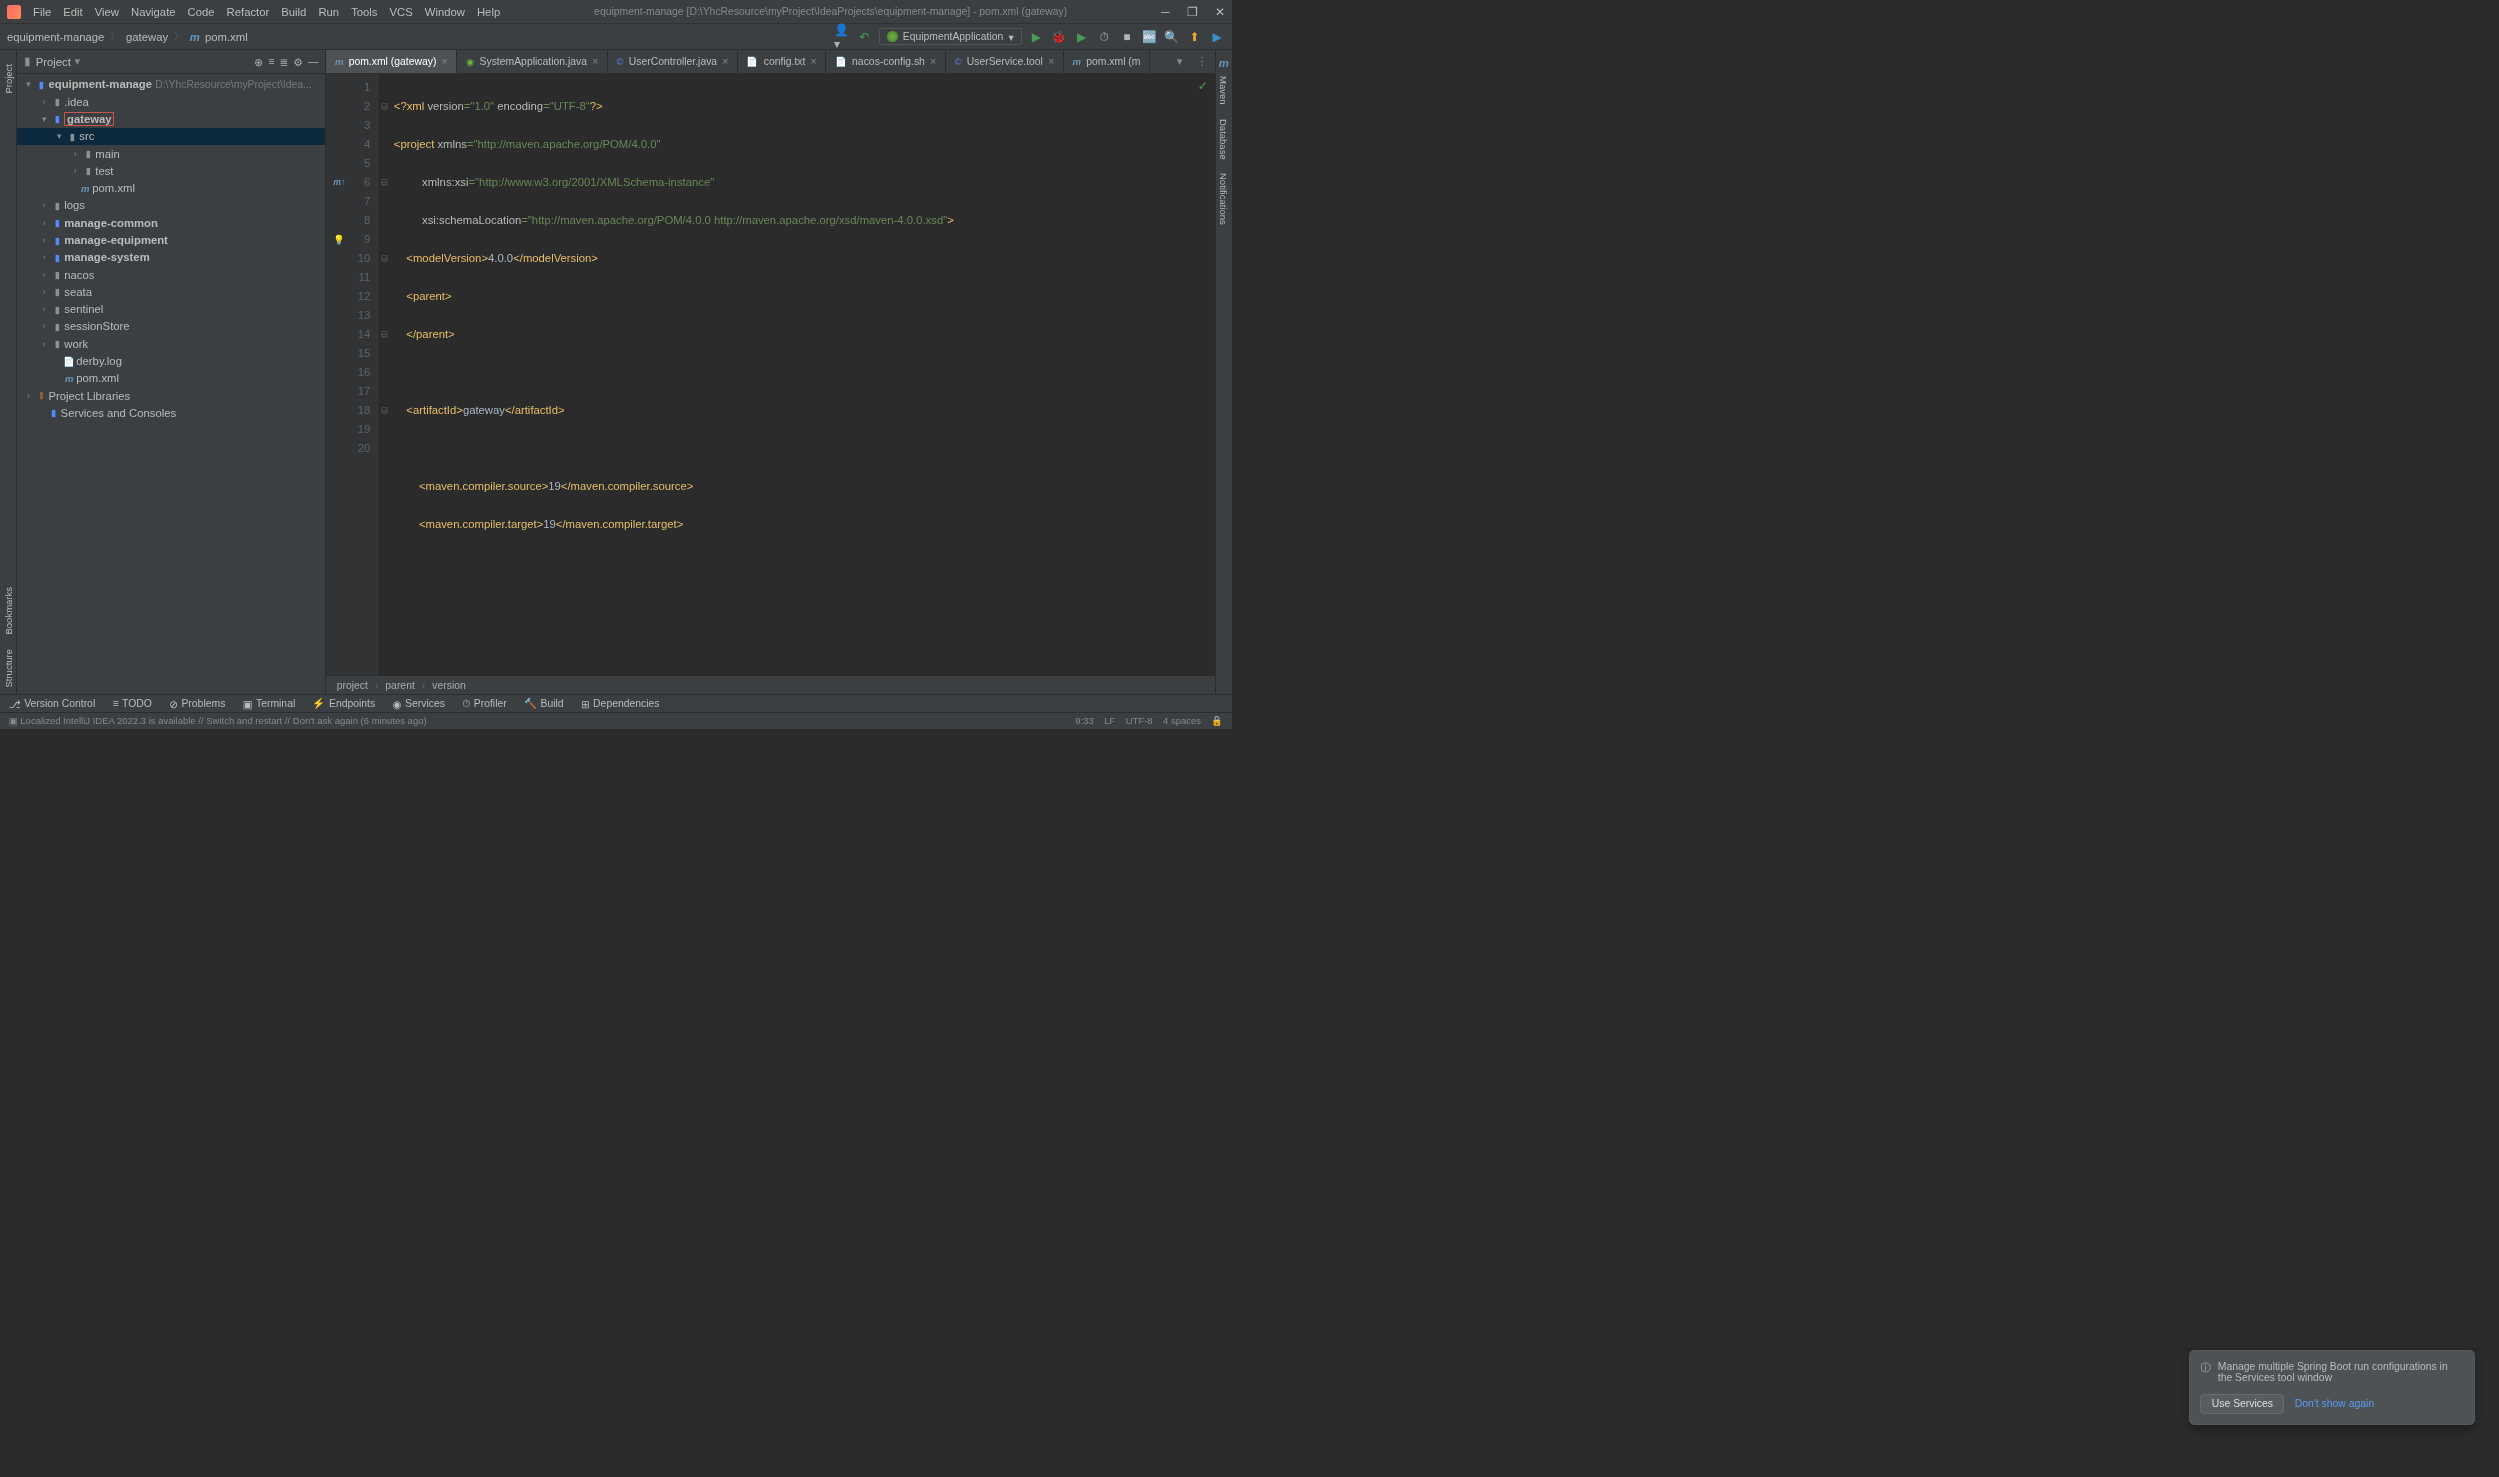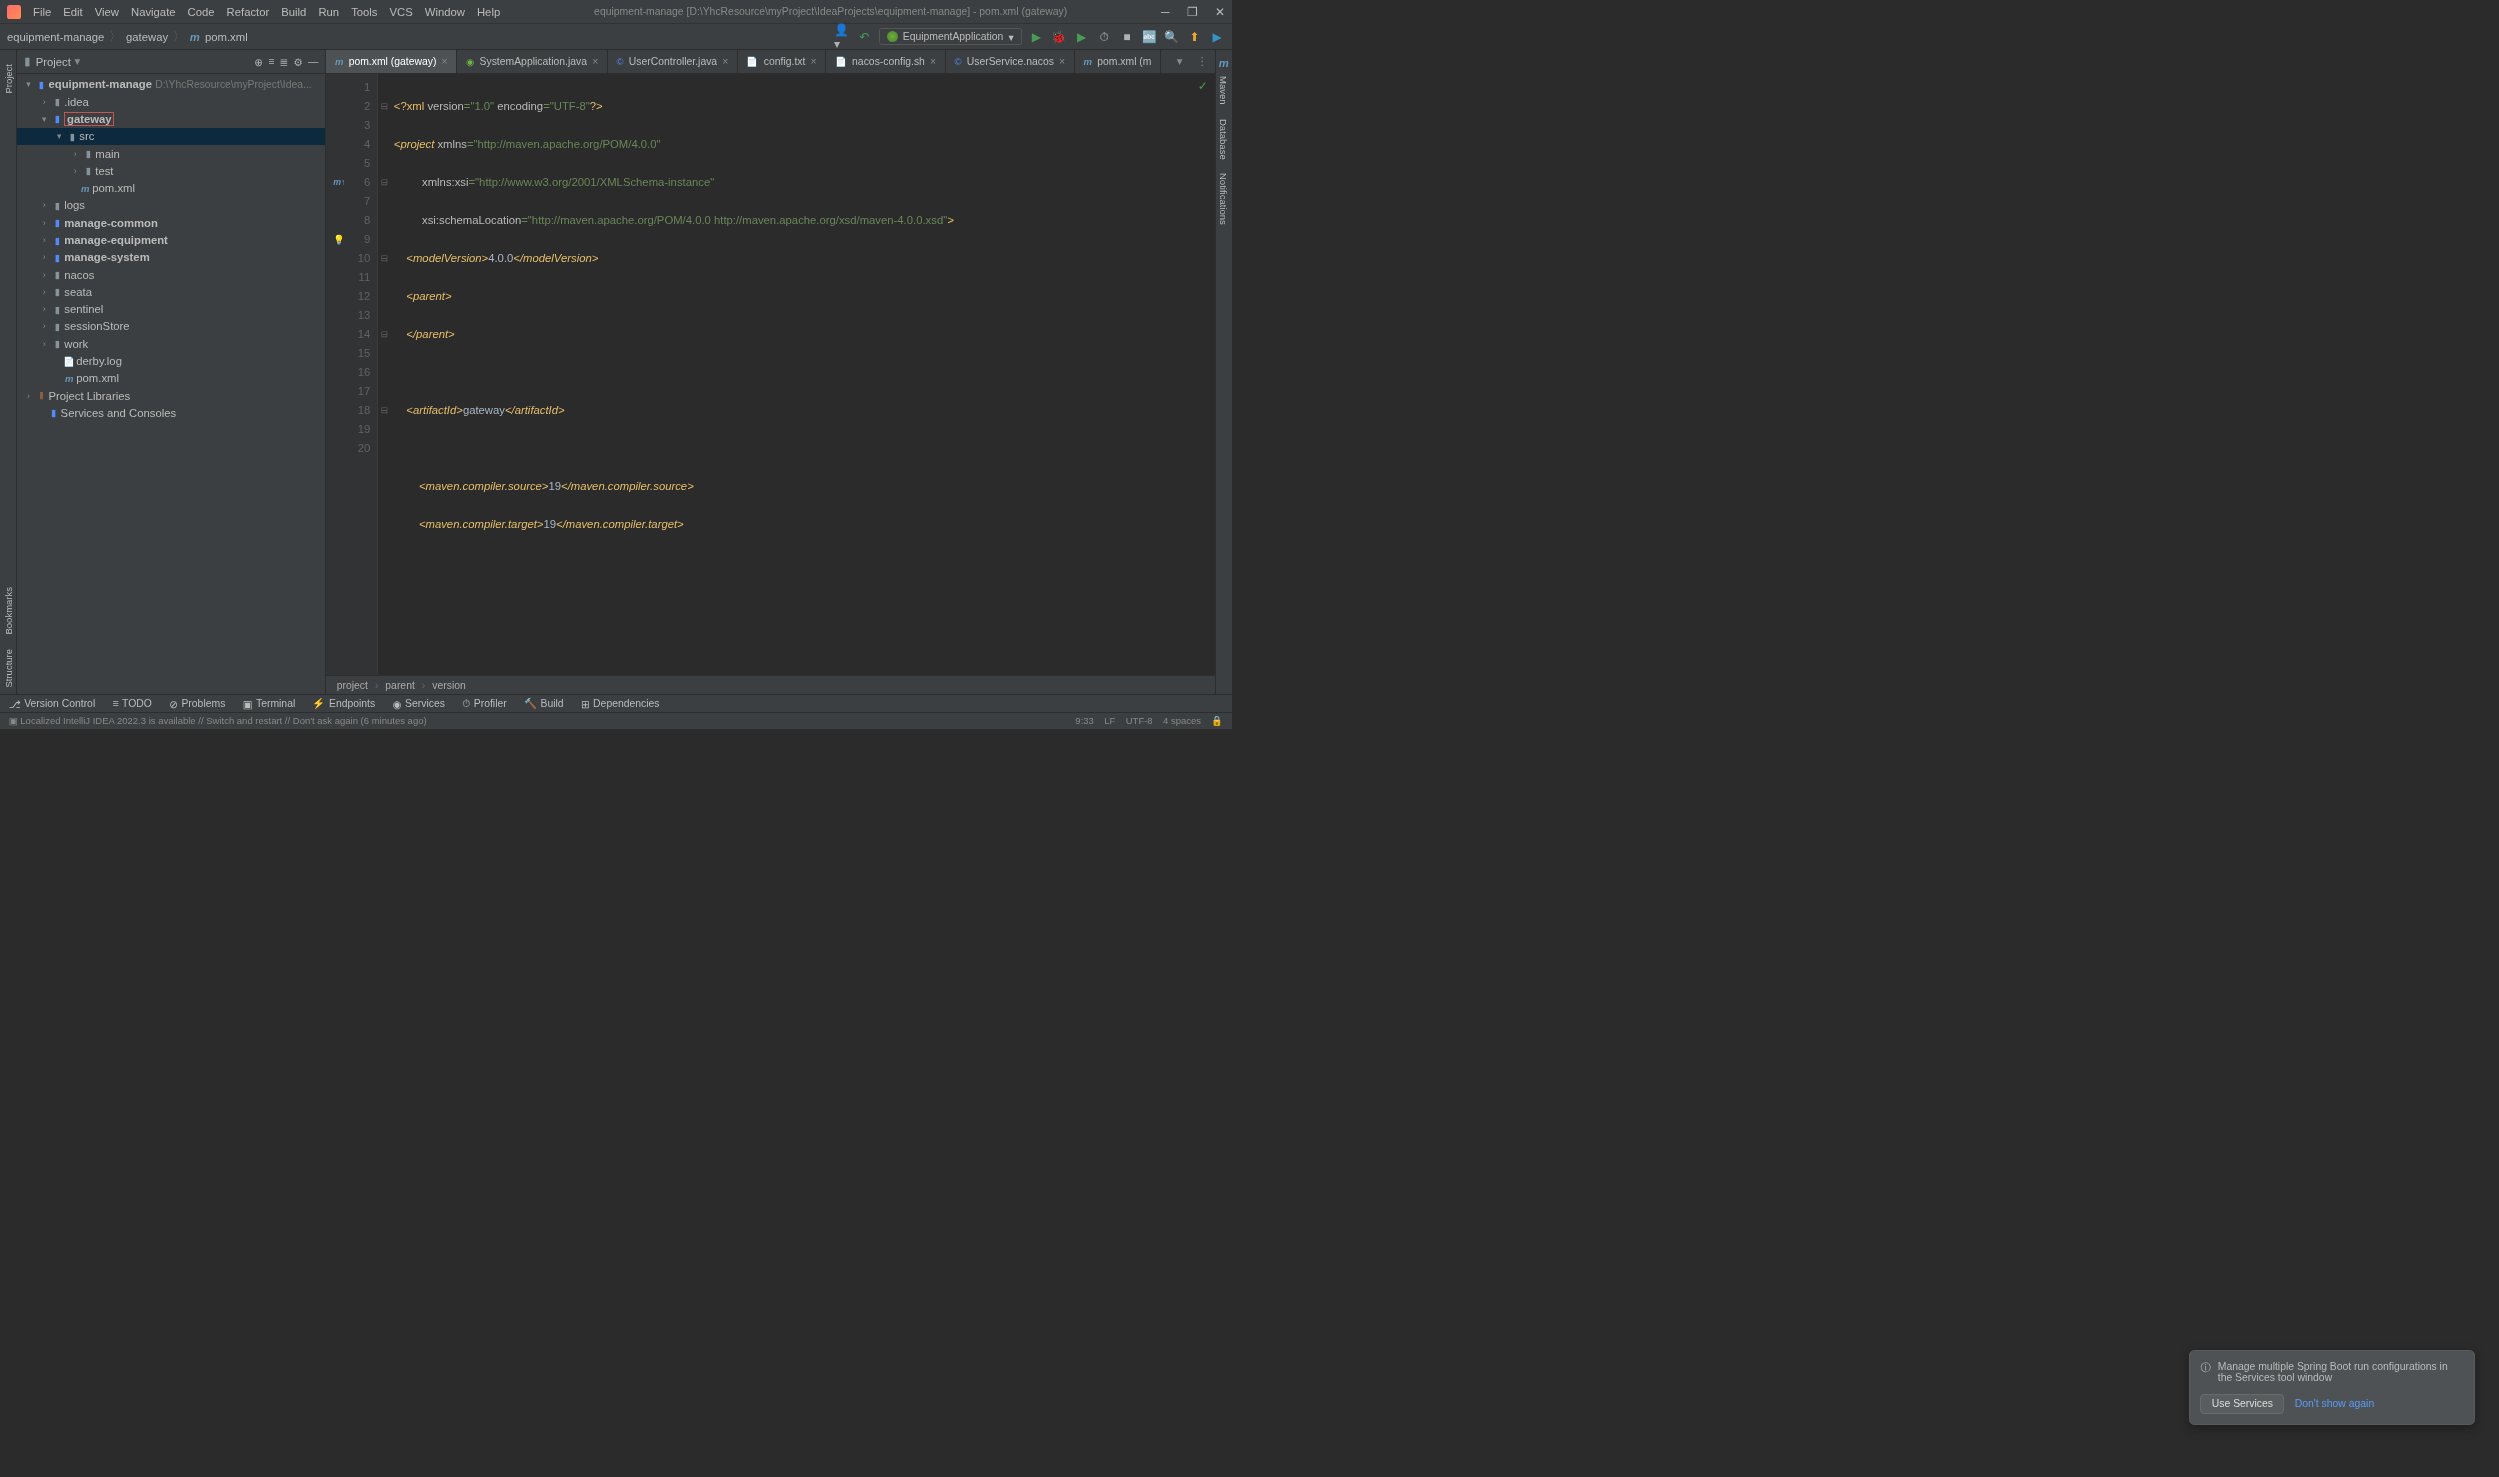--- a/index.html
+++ b/index.html
@@ -48,21 +48,21 @@
     .code-area { flex:1; display:flex; overflow:hidden; position:relative; }
     .gutter { width:52px; background:#313335; text-align:right; padding:3.5px 7px 0 0; color:#606366; font-family:"JetBrains Mono","Consolas",monospace; font-size:11.3px; line-height:19px; border-right:0.9px solid #3a3a3a; position:relative; }
     .gutter .ln { height:19px; }
     .gutter-icons { position:absolute; left:0; top:3.5px; width:26px; }
     .gutter-icons .gi { height:19px; display:flex; align-items:center; justify-content:center; font-size:9.5px; }
     .fold-col { width:12px; background:#2b2b2b; padding-top:3.5px; }
     .fold-col .fm { height:19px; color:#606366; font-size:8.7px; text-align:center; line-height:19px; cursor:pointer; }
     .code { flex:1; font-family:"JetBrains Mono","Consolas",monospace; font-size:11.3px; line-height:19px; padding:3.5px 0 0 3.5px; white-space:pre; color:#a9b7c6; }
     .code .line { height:19px; }
     .code .line.hl { background:#323232; }
-    .tag { color:#e8bf6a;font-style:italic; }
+    .tag { color:#e8bf6a; }
     .attr { color:#bababa; }
     .str { color:#6a8759; }
     .txt { color:#a9b7c6; }
     .pi { color:#e8bf6a; }
     .breadcrumb-bottom { height:19px; background:#3c3f41; border-top:0.9px solid #2d2d2d; display:flex; align-items:center; padding:0 10.4px; gap:7px; font-size:10.4px; color:#aaa; }
     .breadcrumb-bottom .sep { color:#666; }
     .bottombar { height:17.3px; background:#3c3f41; border-top:0.9px solid #2d2d2d; display:flex; align-items:center; padding:0 8.7px; gap:17.3px; font-size:10.4px; }
     .bottombar .item { display:flex; align-items:center; gap:3.5px; color:#bbb; cursor:pointer; }
     .statusbar { height:17.3px; background:#3c3f41; border-top:0.9px solid #2d2d2d; display:flex; align-items:center; padding:0 8.7px; font-size:9.5px; color:#888; }
     .statusbar .right { margin-left:auto; display:flex; gap:10.4px; }
@@ -271,21 +271,21 @@
           <span>config.txt</span>
           <span class="close">×</span>
         </div>
       <div class="tab">
           <span class="icn">📄</span>
           <span>nacos-config.sh</span>
           <span class="close">×</span>
         </div>
       <div class="tab">
           <span class="icn" style="color:#548af7">©</span>
-          <span>UserService.nacos</span>
+          <span>UserService.tool</span>
           <span class="close">×</span>
         </div>
       <div class="tab">
           <span class="icn m">m</span>
           <span>pom.xml (m</span>
         </div>
       <div style="flex:1"></div>
       <span style="padding:0 7px;color:#888;cursor:pointer">▾</span>
       <span style="padding:0 7px;color:#888;cursor:pointer">⋮</span>
     </div>

